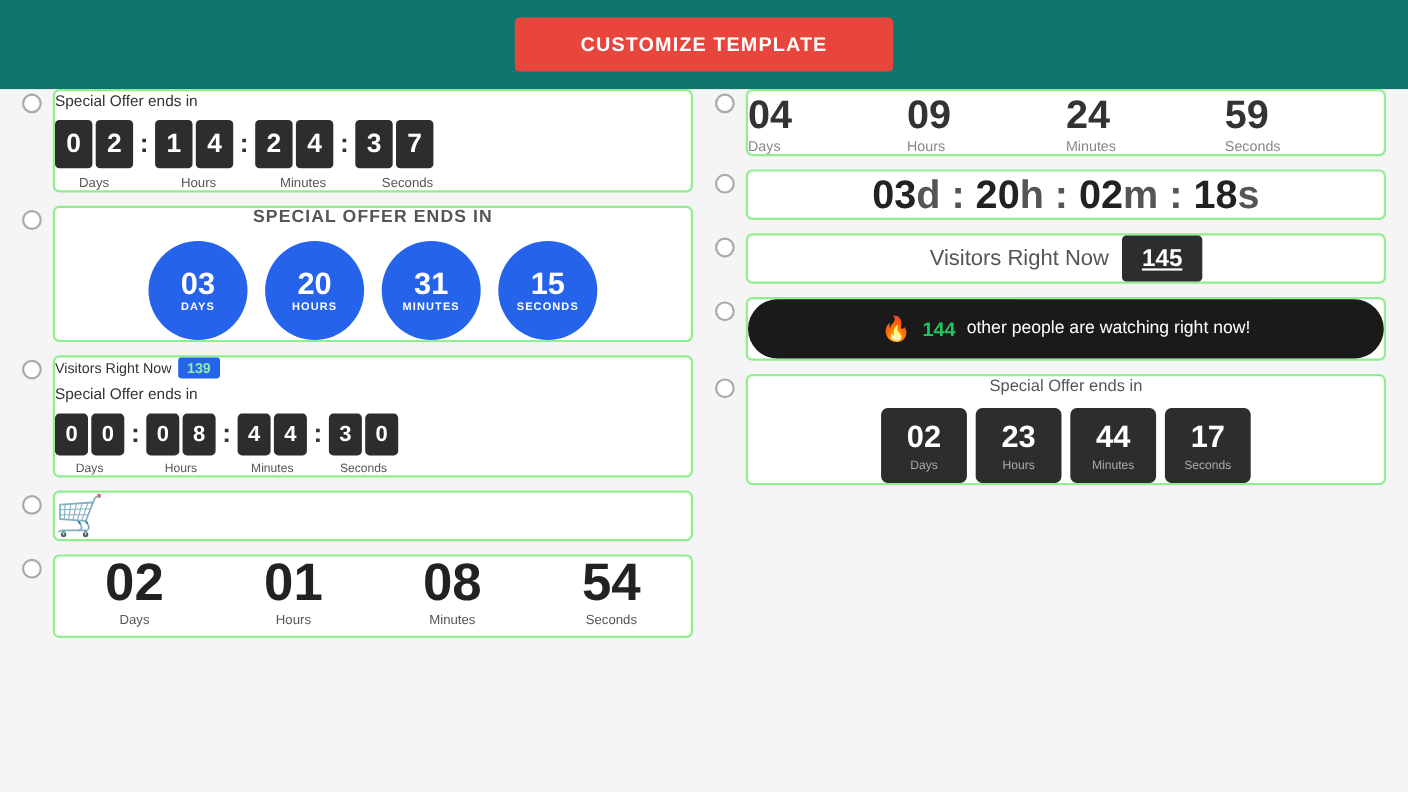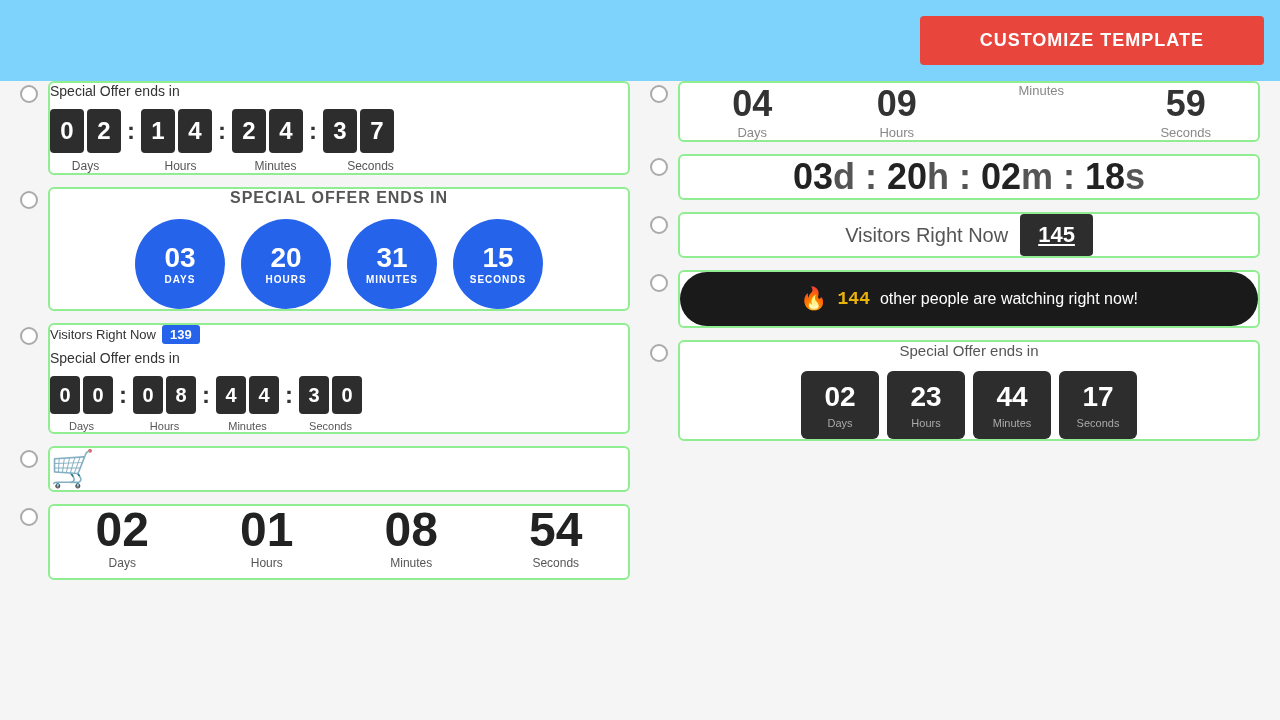--- a/index.html
+++ b/index.html
@@ -7,23 +7,23 @@
       font-family: Arial, sans-serif;
       background: #f5f5f5;
       min-height: 720px;
       width: 1280px;
       overflow: hidden;
     }
 
     
     .header {
       display: flex;
-      justify-content: flex-end;
+      justify-content: center;
       padding: 16px;
-      background: #7dd3fc;
+      background: #0f766e;
     }
     .customize-btn {
       background: #e8453c;
       color: white;
       border: none;
       padding: 14px 60px;
       font-size: 18px;
       font-weight: bold;
       letter-spacing: 1px;
       cursor: pointer;
@@ -160,21 +160,21 @@
     .visitors-line {
       font-size: 13px;
       color: #333;
       margin-bottom: 6px;
       display: flex;
       align-items: center;
       gap: 6px;
     }
     .visitors-badge {
       background: #2563eb;
-      color: #ffffff;
+      color: #86efac;
       font-size: 13px;
       font-weight: bold;
       padding: 2px 8px;
       border-radius: 3px;
     }
     .small-flip-digit {
       background: #2d2d2d;
       color: white;
       font-size: 20px;
       font-weight: bold;
@@ -240,21 +240,21 @@
       margin-top: 2px;
     }
 
     
     
     .plain-timer {
       display: flex;
       justify-content: space-around;
     }
     .plain-unit {
-      text-align: center;
+      text-align: left;
       flex: 1;
     }
     .plain-num {
       font-size: 36px;
       font-weight: bold;
       color: #333;
     }
     .plain-lbl {
       font-size: 13px;
       color: #888;
@@ -297,24 +297,23 @@
       padding: 14px 20px;
       display: flex;
       align-items: center;
       gap: 10px;
       justify-content: center;
     }
     .fire-emoji {
       font-size: 22px;
     }
     .fire-count {
-      color: #eab308;
+      color: #22c55e;
       font-size: 18px;
       font-weight: bold;
-      font-family: Liberation Mono, monospace;
     }
     .fire-text {
       color: white;
       font-size: 16px;
     }
 
     
     .dark-offer-title {
       text-align: center;
       font-size: 15px;
@@ -506,20 +505,21 @@
         <div class="plain-timer">
           <div class="plain-unit">
             <div class="plain-num">04</div>
             <div class="plain-lbl">Days</div>
           </div>
           <div class="plain-unit">
             <div class="plain-num">09</div>
             <div class="plain-lbl">Hours</div>
           </div>
           <div class="plain-unit">
+            <div class="plain-num">24</div>
             <div class="plain-lbl">Minutes</div>
           </div>
           <div class="plain-unit">
             <div class="plain-num">59</div>
             <div class="plain-lbl">Seconds</div>
           </div>
         </div>
       </div>
     </div>
 

